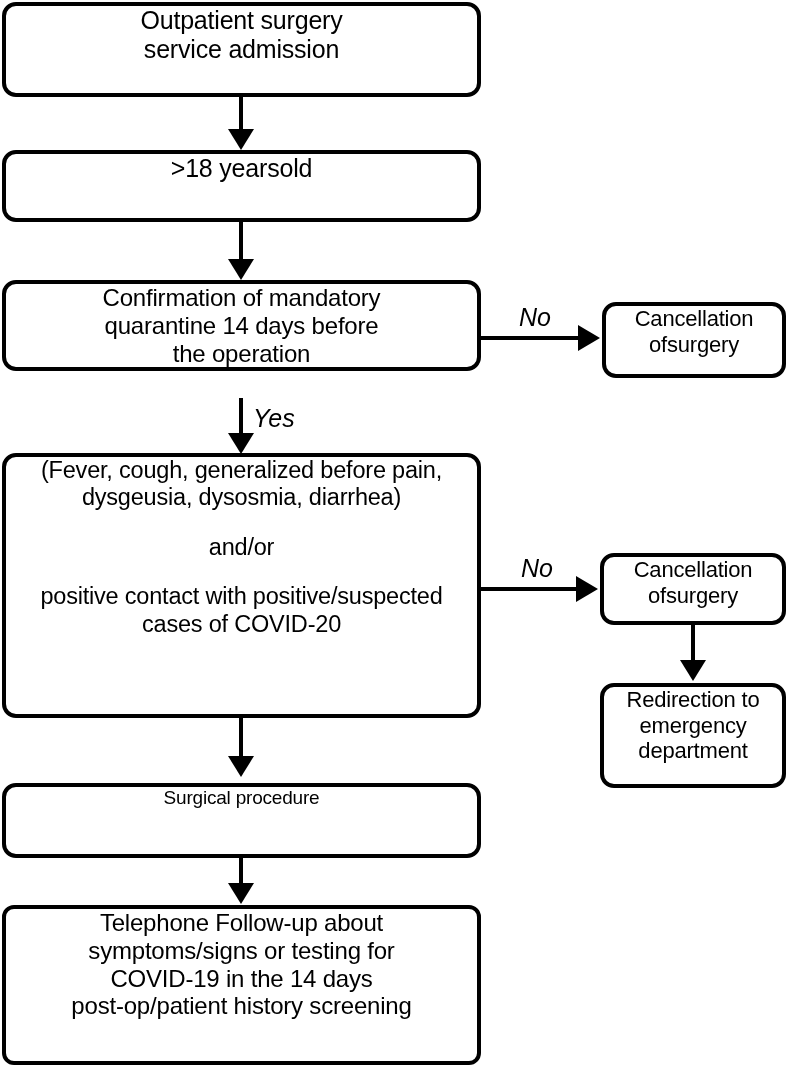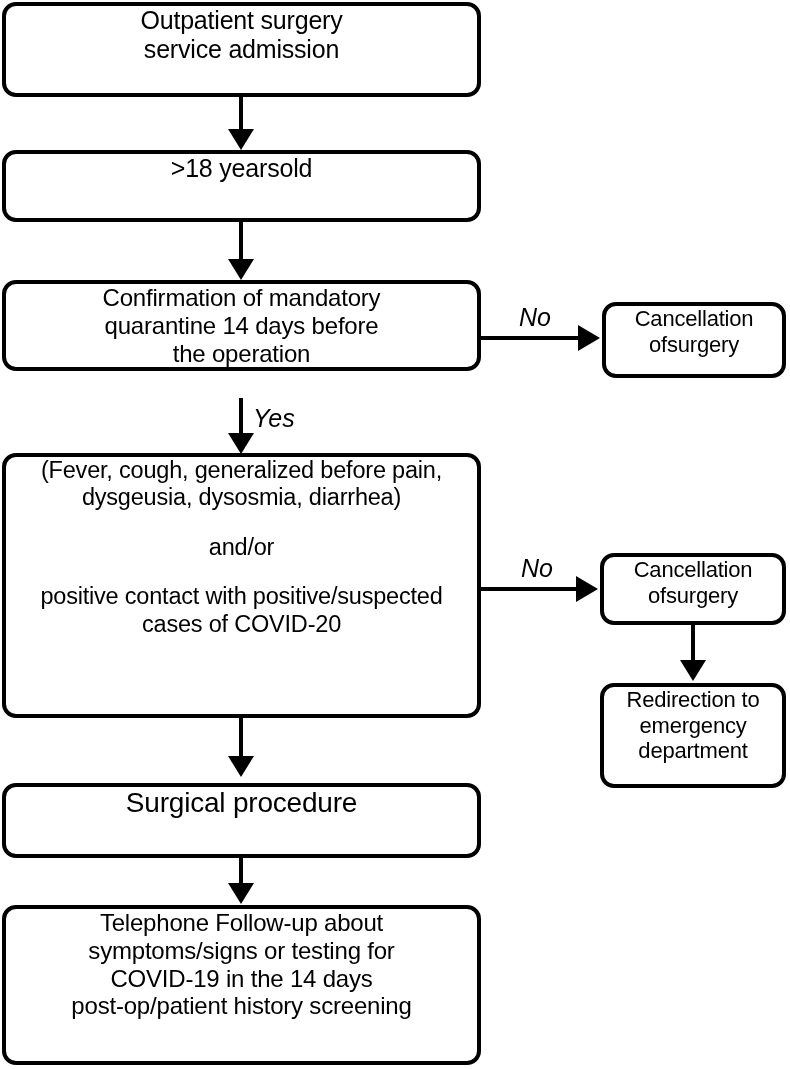--- a/index.html
+++ b/index.html
@@ -41,22 +41,22 @@
   .node .gap {
     display: block;
     height: 0.95em;
   }
   
   .col-main { left: 2px; width: 479px; }
   #node-admission     { top: 2px;   height: 95px;  font-size: 25px; }
   #node-age           { top: 150px; height: 72px;  font-size: 25px; }
   #node-quarantine    { top: 280px; height: 91px; font-size: 24px; }
   #node-clinical      { top: 453px; height: 265px; font-size: 23.5px; }
-  #node-surgical      { top: 783px; height: 75px;  font-size: 28px; }
-  #node-followup      { top: 905px; height: 160px; font-size: 24px; }
+  #node-surgical      { top: 783px; height: 75px;  font-size: 19px; }
+  #node-followup      { top: 905px; height: 160px; font-size: 24px; border-radius: 12px; }
 
   
   #node-cancel-1      { left: 602px; top: 302px; width: 184px; height: 76px; font-size: 22px; }
   #node-cancel-2      { left: 600px; top: 553px; width: 186px; height: 72px; font-size: 22px; }
   #node-redirection   { left: 600px; top: 683px; width: 186px; height: 105px; font-size: 22px; }
 
   
   .vline {
     position: absolute;
     width: 4px;

